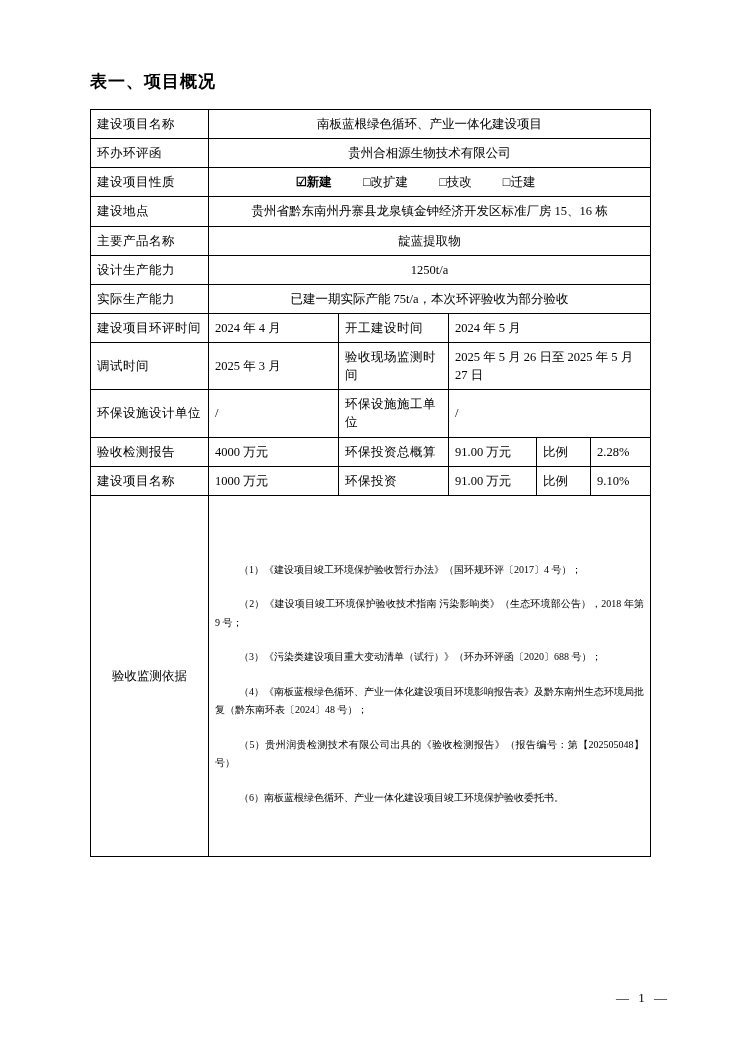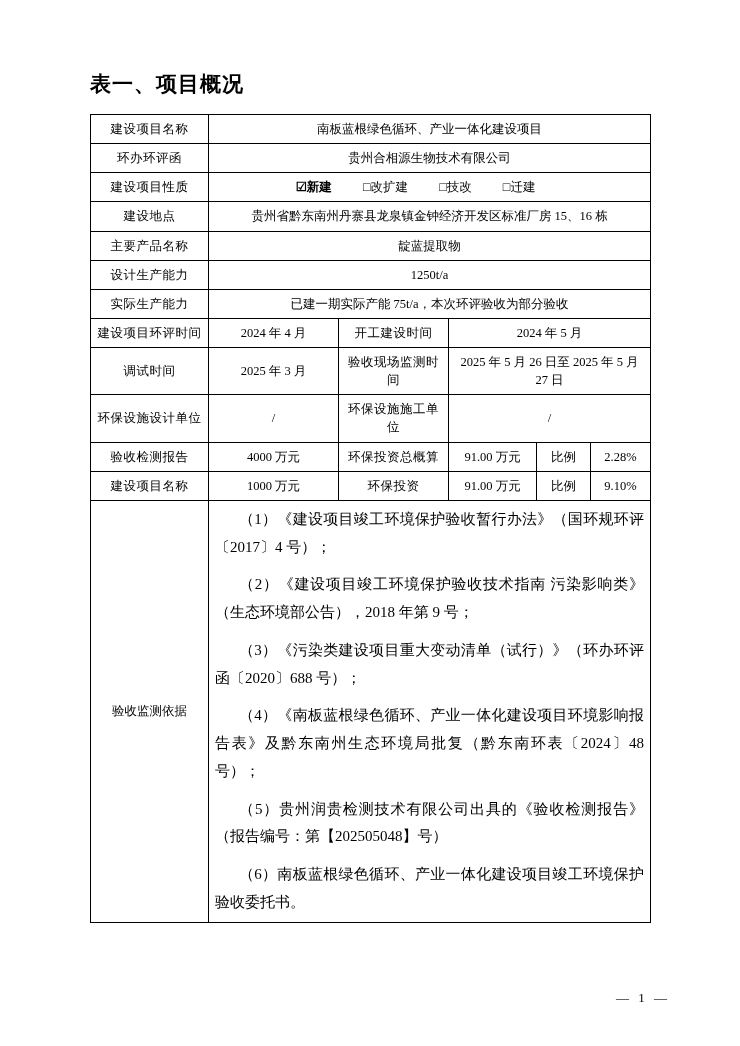--- a/index.html
+++ b/index.html
@@ -18,47 +18,46 @@
     color: #000;
     overflow: hidden;
   }
   .content {
     position: absolute;
     left: 90px;
     top: 70px;
     width: 560px;
   }
   .doc-title {
-    font-size: 21px;
+    font-size: 17px;
     font-weight: bold;
     letter-spacing: 1px;
     margin: 0 0 16px 0;
     font-family: "Liberation Serif", "DejaVu Serif", serif;
   }
   table.main {
     border-collapse: collapse;
     width: 560px;
     table-layout: fixed;
   }
   table.main td {
     border: 1px solid #000;
     padding: 5px 6px;
     font-size: 12.5px;
     line-height: 1.45;
     vertical-align: middle;
   }
   .lbl {
-    text-align: center;
+    text-align: left;
     letter-spacing: 0.5px;
   }
   .val {
     text-align: center;
   }
   .ctr {
-    text-align: center;
     font-family: Liberation Serif, serif;
   }
   .checkbox-row span {
     margin-right: 14px;
     white-space: nowrap;
   }
   .checked {
     font-weight: bold;
   }
   .basis-label {
@@ -66,23 +65,23 @@
     width: 56px;
     vertical-align: middle;
     line-height: 1.6;
   }
   .basis-body {
     padding: 10px 12px 10px 10px;
     vertical-align: top;
     height: 350px;
   }
   .basis-body p {
-    margin: 0 0 10px 0;
+    margin: 16px 0 10px 0;
     text-indent: 24px;
-    font-size: 15px;
+    font-size: 10px;
     line-height: 1.85;
     text-align: justify;
   }
   .basis-body p:last-child { margin-bottom: 0; }
   .page-number {
     position: absolute;
     right: 70px;
     bottom: 40px;
     font-size: 13px;
     letter-spacing: 3px;

